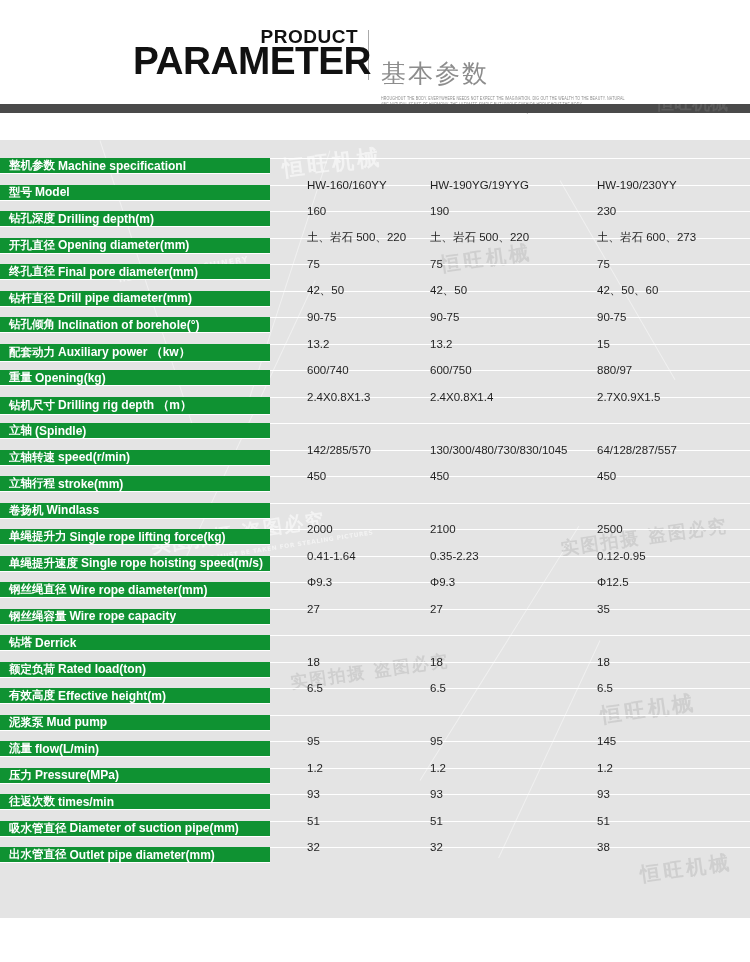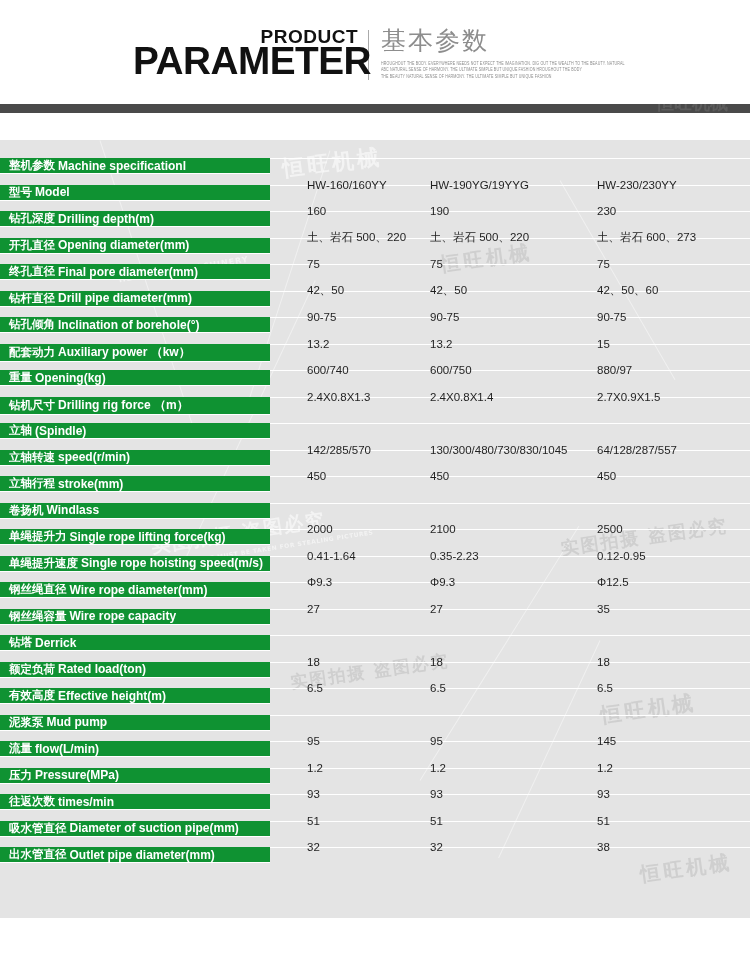--- a/index.html
+++ b/index.html
@@ -69,26 +69,27 @@
     margin-right: 12px;
     margin-top: 3px;
   }
 
   #title-cn-block {
     position: relative;
     padding-top: 0px;
   }
 
   #title-cn {
-    font-family: Liberation Serif, serif;
+    font-family: Liberation Mono, monospace;
     font-size: 25px;
     color: #8d8d8d;
     letter-spacing: 2px;
     line-height: 1.15;
     white-space: nowrap;
+    margin-top: 35px;
   }
 
   .sub-line {
     font-family: "Liberation Sans", "DejaVu Sans", sans-serif;
     font-size: 3.6px;
     color: #8a8a8a;
     letter-spacing: 0.15px;
     line-height: 1.85;
     white-space: nowrap;
     transform: scaleY(1.25);
@@ -288,21 +289,21 @@
         <div class="data-area"></div>
       </div>
       <div class="row">
         <div class="label-cell">
           <span class="cn">型号</span>
           <span class="en">Model</span>
         </div>
         <div class="data-area">
           <div class="data-cell c0">HW-160/160YY</div>
           <div class="data-cell c1">HW-190YG/19YYG</div>
-          <div class="data-cell c2">HW-230/230YY</div>
+          <div class="data-cell c2">HW-190/230YY</div>
         </div>
       </div>
       <div class="row">
         <div class="label-cell">
           <span class="cn">钻孔深度</span>
           <span class="en">Drilling depth(m)</span>
         </div>
         <div class="data-area">
           <div class="data-cell c0">160</div>
           <div class="data-cell c1">190</div>
@@ -371,21 +372,21 @@
         </div>
         <div class="data-area">
           <div class="data-cell c0">600/740</div>
           <div class="data-cell c1">600/750</div>
           <div class="data-cell c2">880/97</div>
         </div>
       </div>
       <div class="row">
         <div class="label-cell">
           <span class="cn">钻机尺寸</span>
-          <span class="en">Drilling rig force （m）</span>
+          <span class="en">Drilling rig depth （m）</span>
         </div>
         <div class="data-area">
           <div class="data-cell c0">2.4X0.8X1.3</div>
           <div class="data-cell c1">2.4X0.8X1.4</div>
           <div class="data-cell c2">2.7X0.9X1.5</div>
         </div>
       </div>
       <div class="row section">
         <div class="label-cell">
           <span class="cn">立轴</span>

